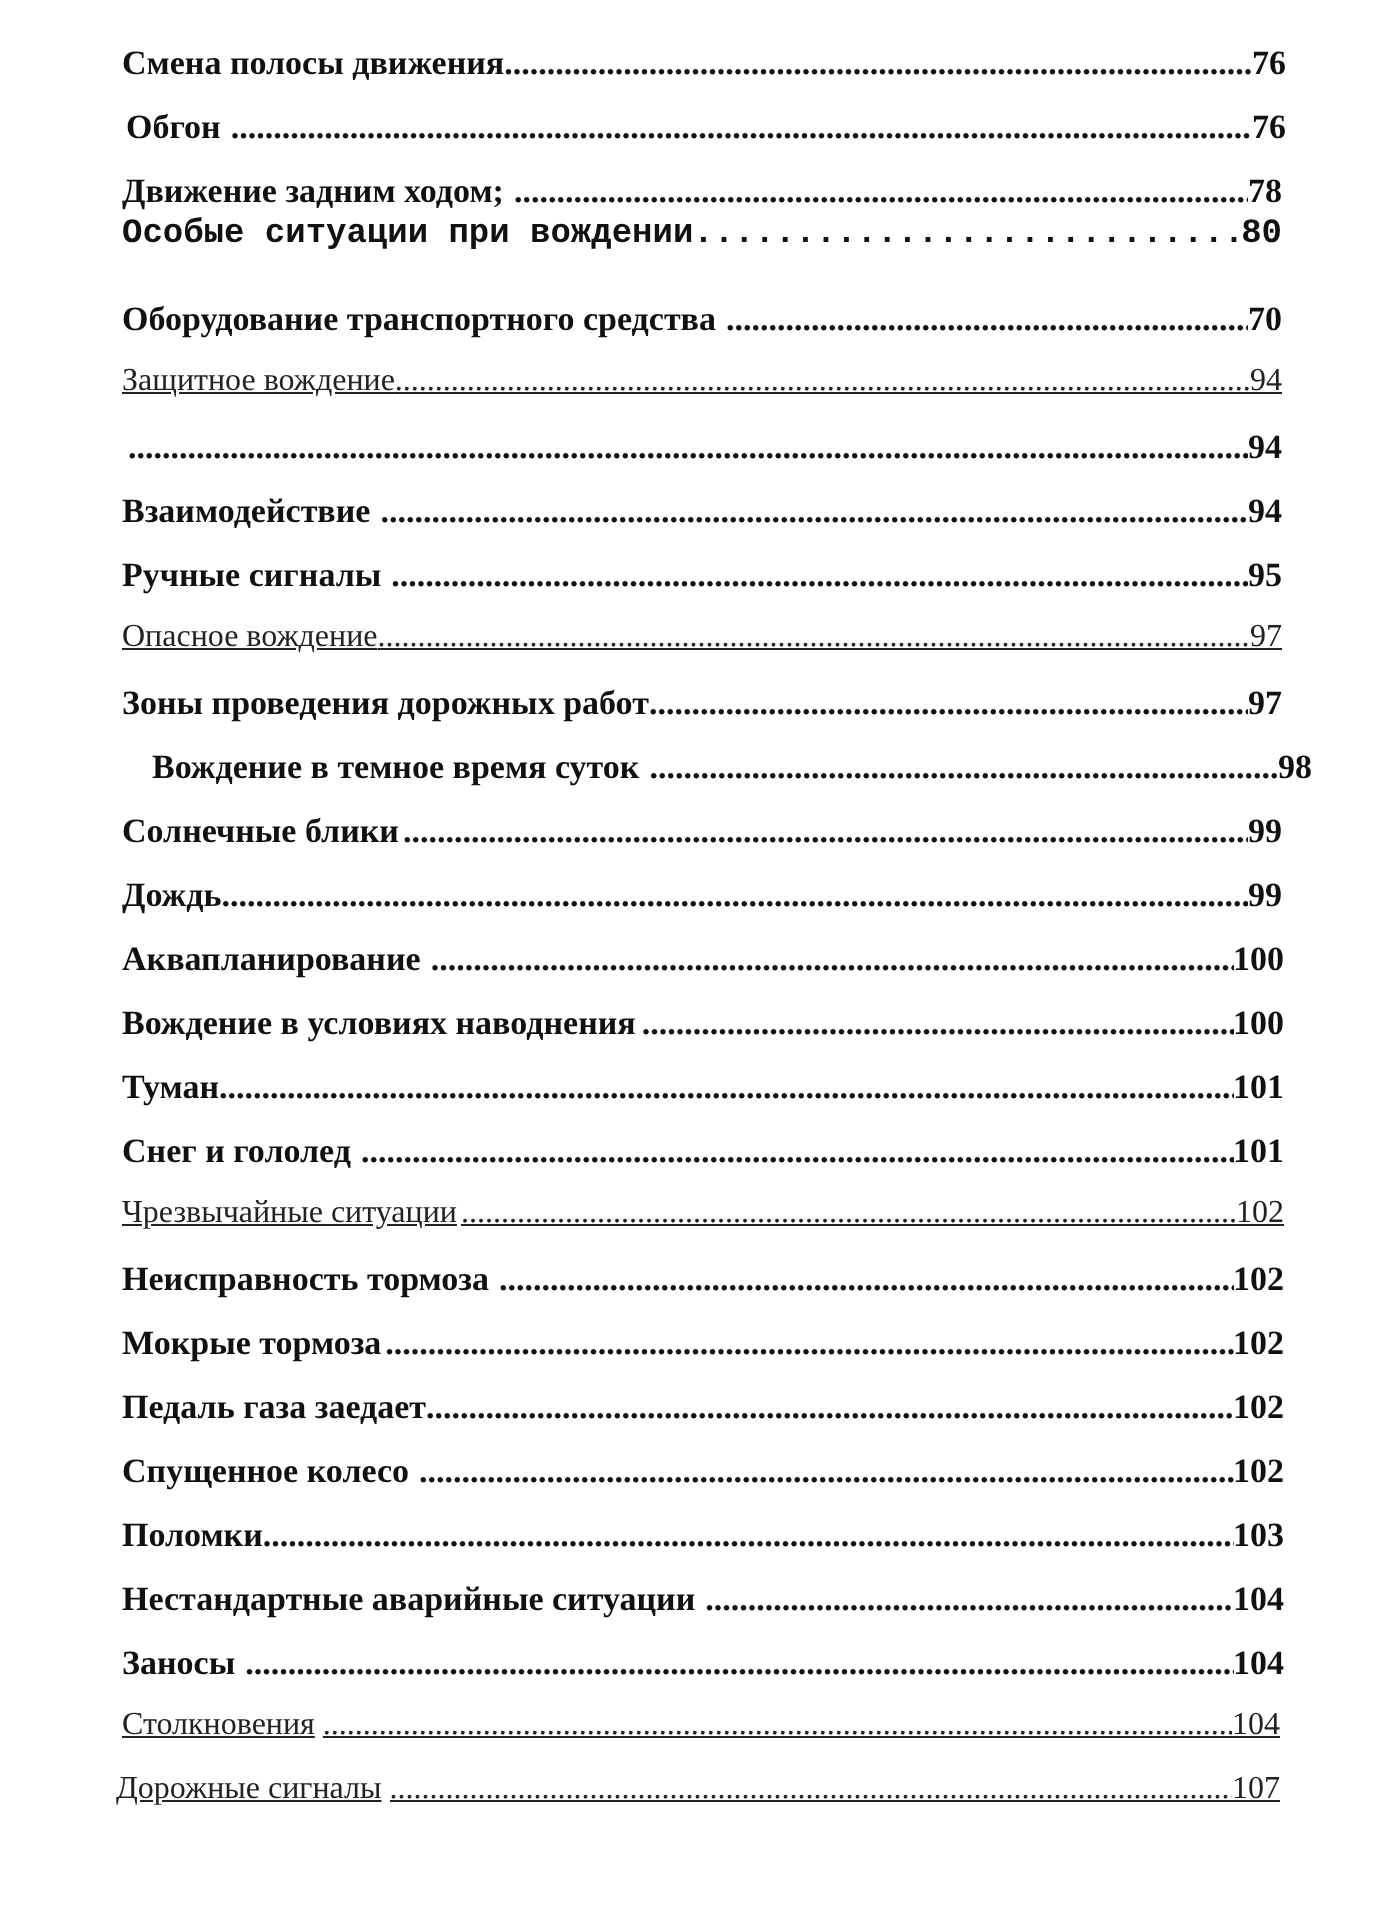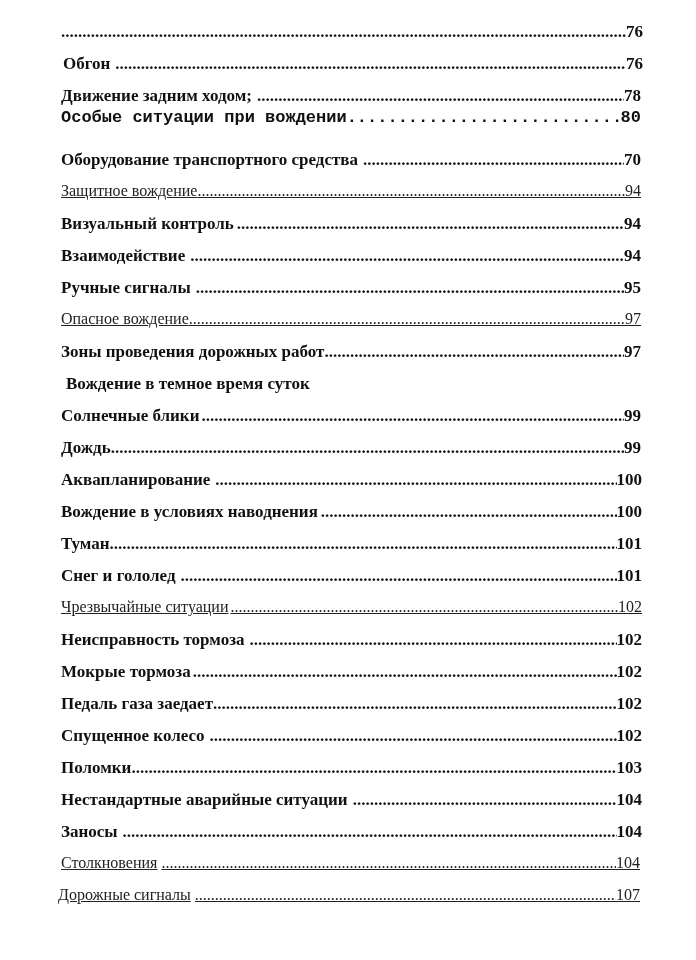--- a/index.html
+++ b/index.html
@@ -13,20 +13,21 @@
   .entry .page { flex:0 0 auto; }
   .bold { font-weight:bold; font-size:17px; }
   .bold .leader::before { font-weight:bold; }
   .plain { font-weight:normal; font-size:16px; color:#222;text-decoration:underline; }
 </style>
 </head>
 <body>
 
 <div class="toc">
   <div class="entry bold" style="left:61px;top:22px;width:582px;">
+      <span class="title">Смена полосы движения</span>
       <span class="leader"></span>
       <span class="page"> 76</span>
     </div>
   <div class="entry bold" style="left:63px;top:54px;width:580px;">
       <span class="title">Обгон</span>
       <span class="leader" style="margin-left:5px"></span>
       <span class="page">76</span>
     </div>
   <div class="entry bold" style="left:61px;top:86px;width:580px;">
       <span class="title">Движение задним ходом;</span>
@@ -42,21 +43,20 @@
       <span class="title">Оборудование транспортного средства</span>
       <span class="leader" style="margin-left:5px"></span>
       <span class="page">70</span>
     </div>
   <div class="entry plain" style="left:61px;top:182px;width:580px;">
       <span class="title">Защитное вождение</span>
       <span class="leader"></span>
       <span class="page">94</span>
     </div>
   <div class="entry bold" style="left:61px;top:214px;width:580px;">
-      <span class="title">Визуальный контроль</span>
       <span class="leader" style="margin-left:3px"></span>
       <span class="page">94</span>
     </div>
   <div class="entry bold" style="left:61px;top:246px;width:580px;">
       <span class="title">Взаимодействие</span>
       <span class="leader" style="margin-left:5px"></span>
       <span class="page">94</span>
     </div>
   <div class="entry bold" style="left:61px;top:278px;width:580px;">
       <span class="title">Ручные сигналы</span>
@@ -66,21 +66,21 @@
   <div class="entry plain" style="left:61px;top:310px;width:580px;">
       <span class="title">Опасное вождение</span>
       <span class="leader"></span>
       <span class="page">97</span>
     </div>
   <div class="entry bold" style="left:61px;top:342px;width:580px;">
       <span class="title">Зоны проведения дорожных работ</span>
       <span class="leader"></span>
       <span class="page">97</span>
     </div>
-  <div class="entry bold" style="left:61px;top:374px;width:580px;flex-direction:column;">
+  <div class="entry bold" style="left:76px;top:374px;width:580px;">
       <span class="title">Вождение в темное время суток</span>
       <span class="leader" style="margin-left:5px"></span>
       <span class="page">98</span>
     </div>
   <div class="entry bold" style="left:61px;top:406px;width:580px;text-align:center;">
       <span class="title">Солнечные блики</span>
       <span class="leader" style="margin-left:2px"></span>
       <span class="page">99</span>
     </div>
   <div class="entry bold" style="left:61px;top:438px;width:580px;">

